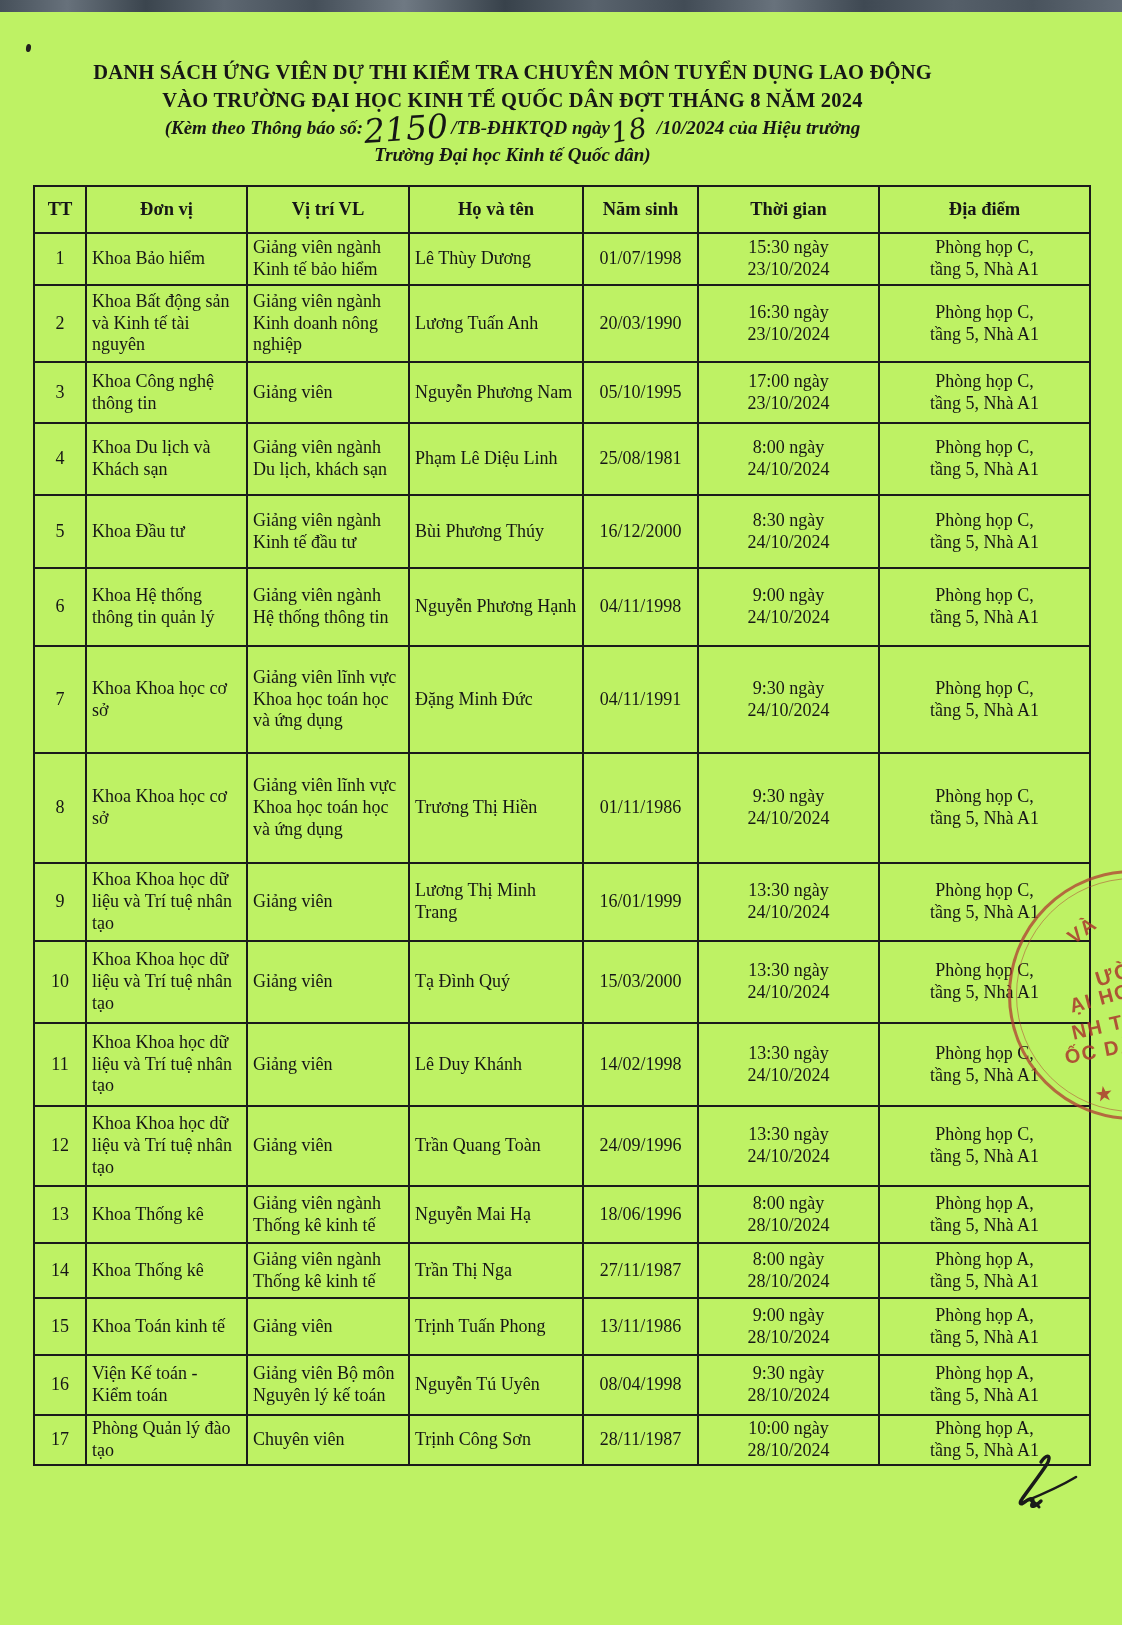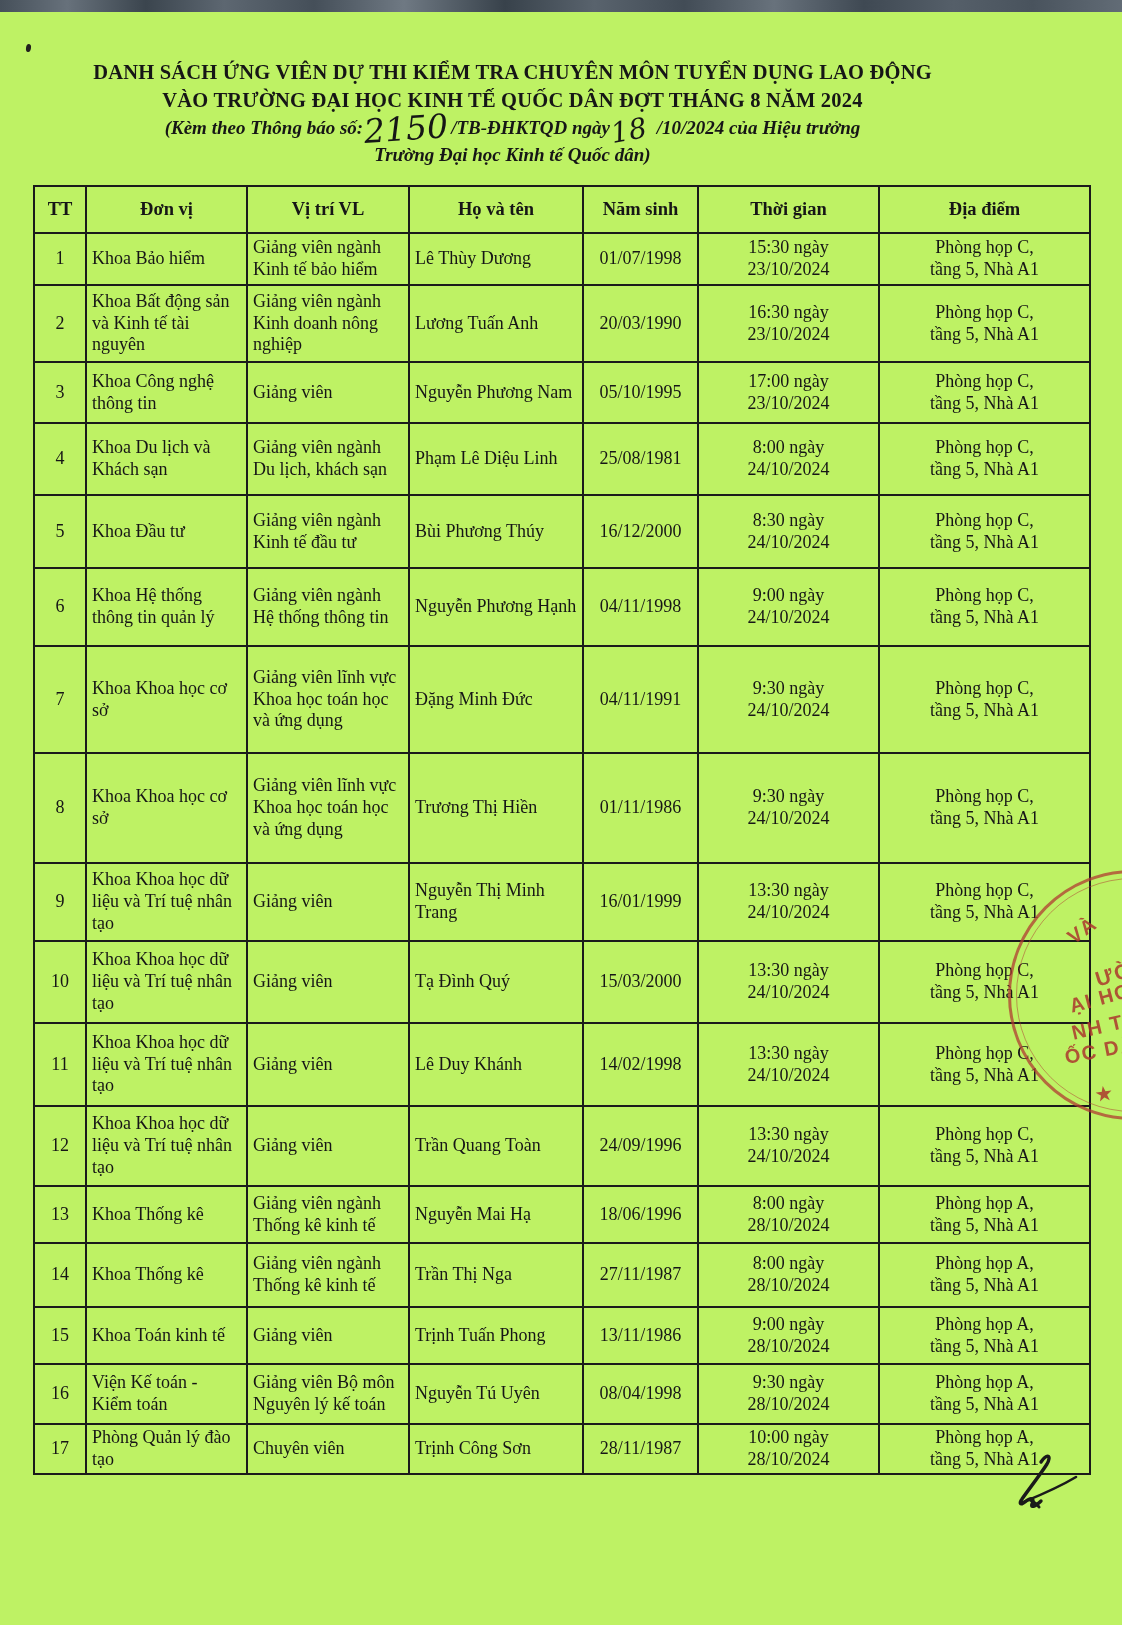--- a/index.html
+++ b/index.html
@@ -213,21 +213,21 @@
             </td>
             <td class="c-center">
               <div>Phòng họp C,</div>
               <div>tầng 5, Nhà A1</div>
             </td>
           </tr>
           <tr style="height: 78px;">
             <td class="c-tt">9</td>
             <td class="c-left">Khoa Khoa học dữ liệu và Trí tuệ nhân tạo</td>
             <td class="c-left">Giảng viên</td>
-            <td class="c-left">Nguyễn Thị Minh Trang</td>
+            <td class="c-left">Lương Thị Minh Trang</td>
             <td class="c-center">16/01/1999</td>
             <td class="c-center">
               <div>13:30 ngày</div>
               <div>24/10/2024</div>
             </td>
             <td class="c-center">
               <div>Phòng họp C,</div>
               <div>tầng 5, Nhà A1</div>
             </td>
           </tr>
@@ -284,21 +284,21 @@
             <td class="c-center">18/06/1996</td>
             <td class="c-center">
               <div>8:00 ngày</div>
               <div>28/10/2024</div>
             </td>
             <td class="c-center">
               <div>Phòng họp A,</div>
               <div>tầng 5, Nhà A1</div>
             </td>
           </tr>
-          <tr style="height: 64px; border-radius: 24px;">
+          <tr style="height: 55px; border-radius: 24px;">
             <td class="c-tt">14</td>
             <td class="c-left">Khoa Thống kê</td>
             <td class="c-left">Giảng viên ngành Thống kê kinh tế</td>
             <td class="c-left">Trần Thị Nga</td>
             <td class="c-center">27/11/1987</td>
             <td class="c-center">
               <div>8:00 ngày</div>
               <div>28/10/2024</div>
             </td>
             <td class="c-center">

